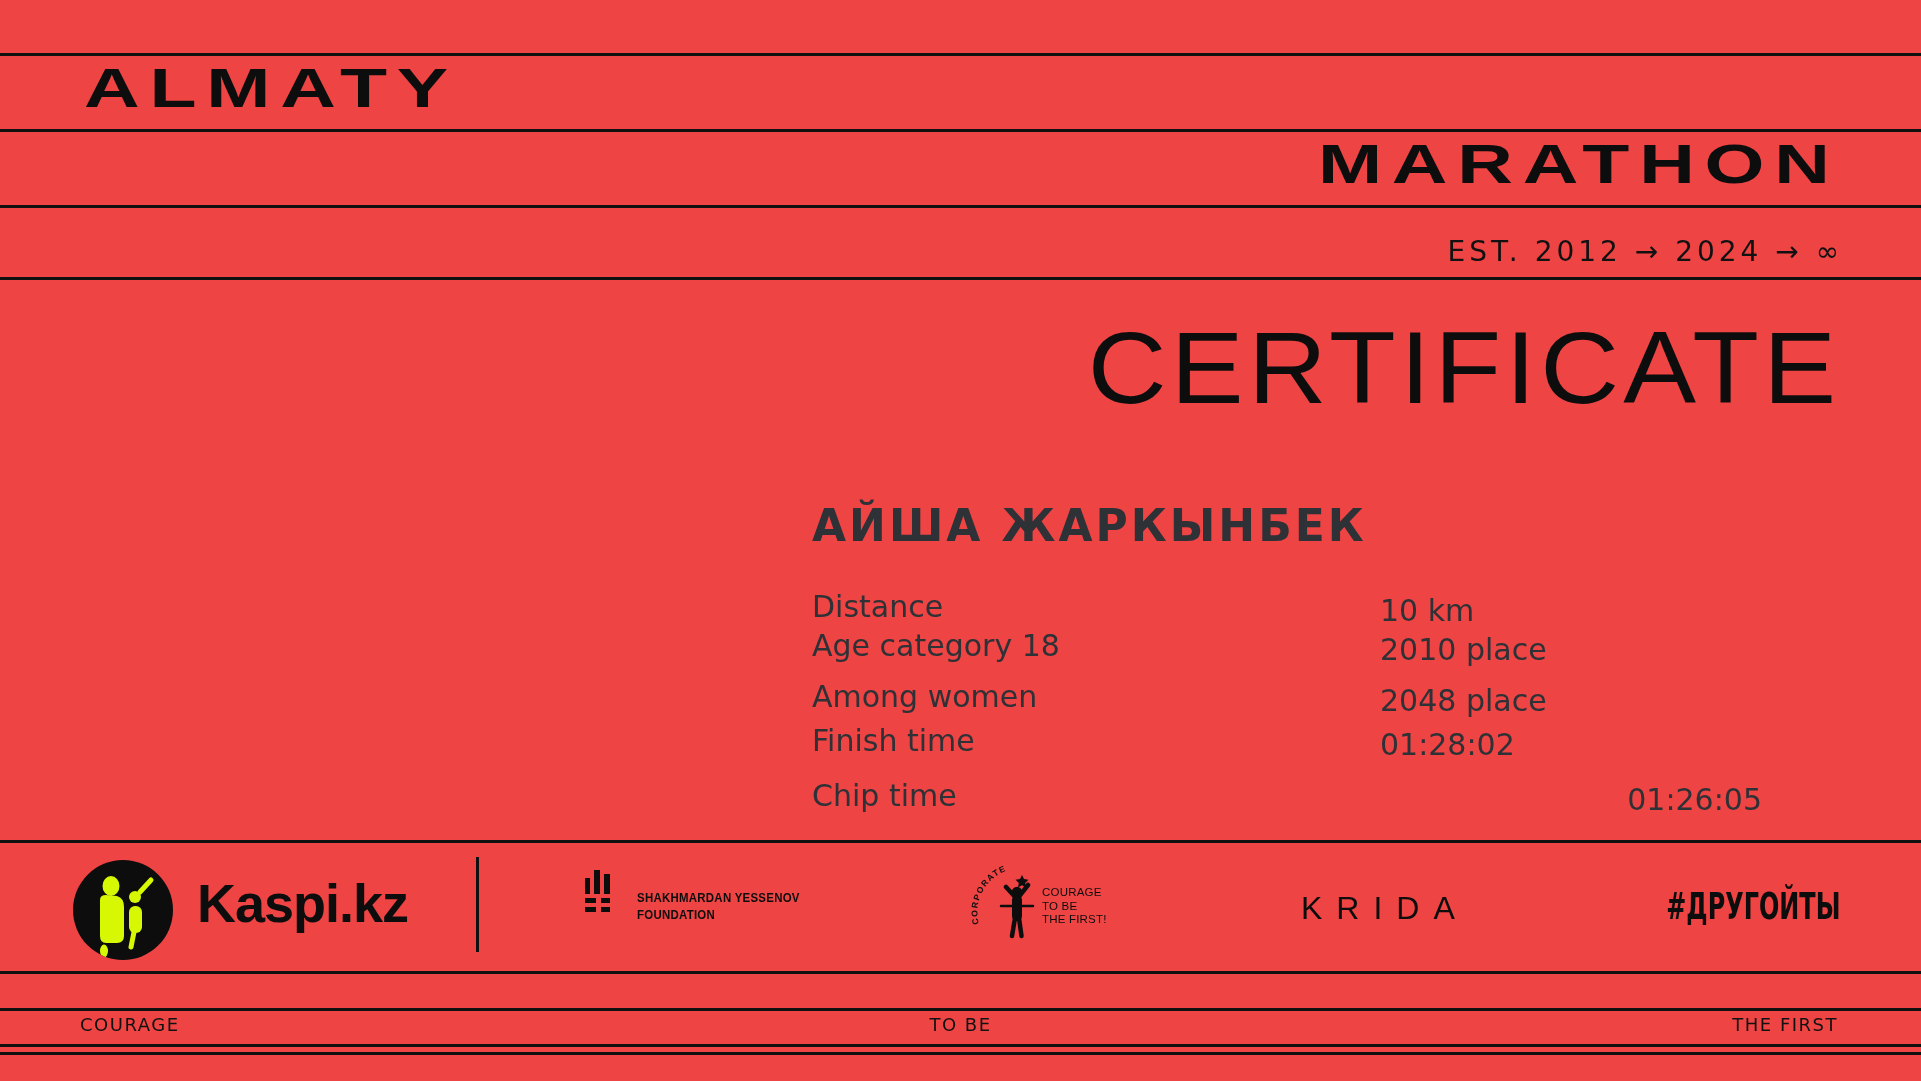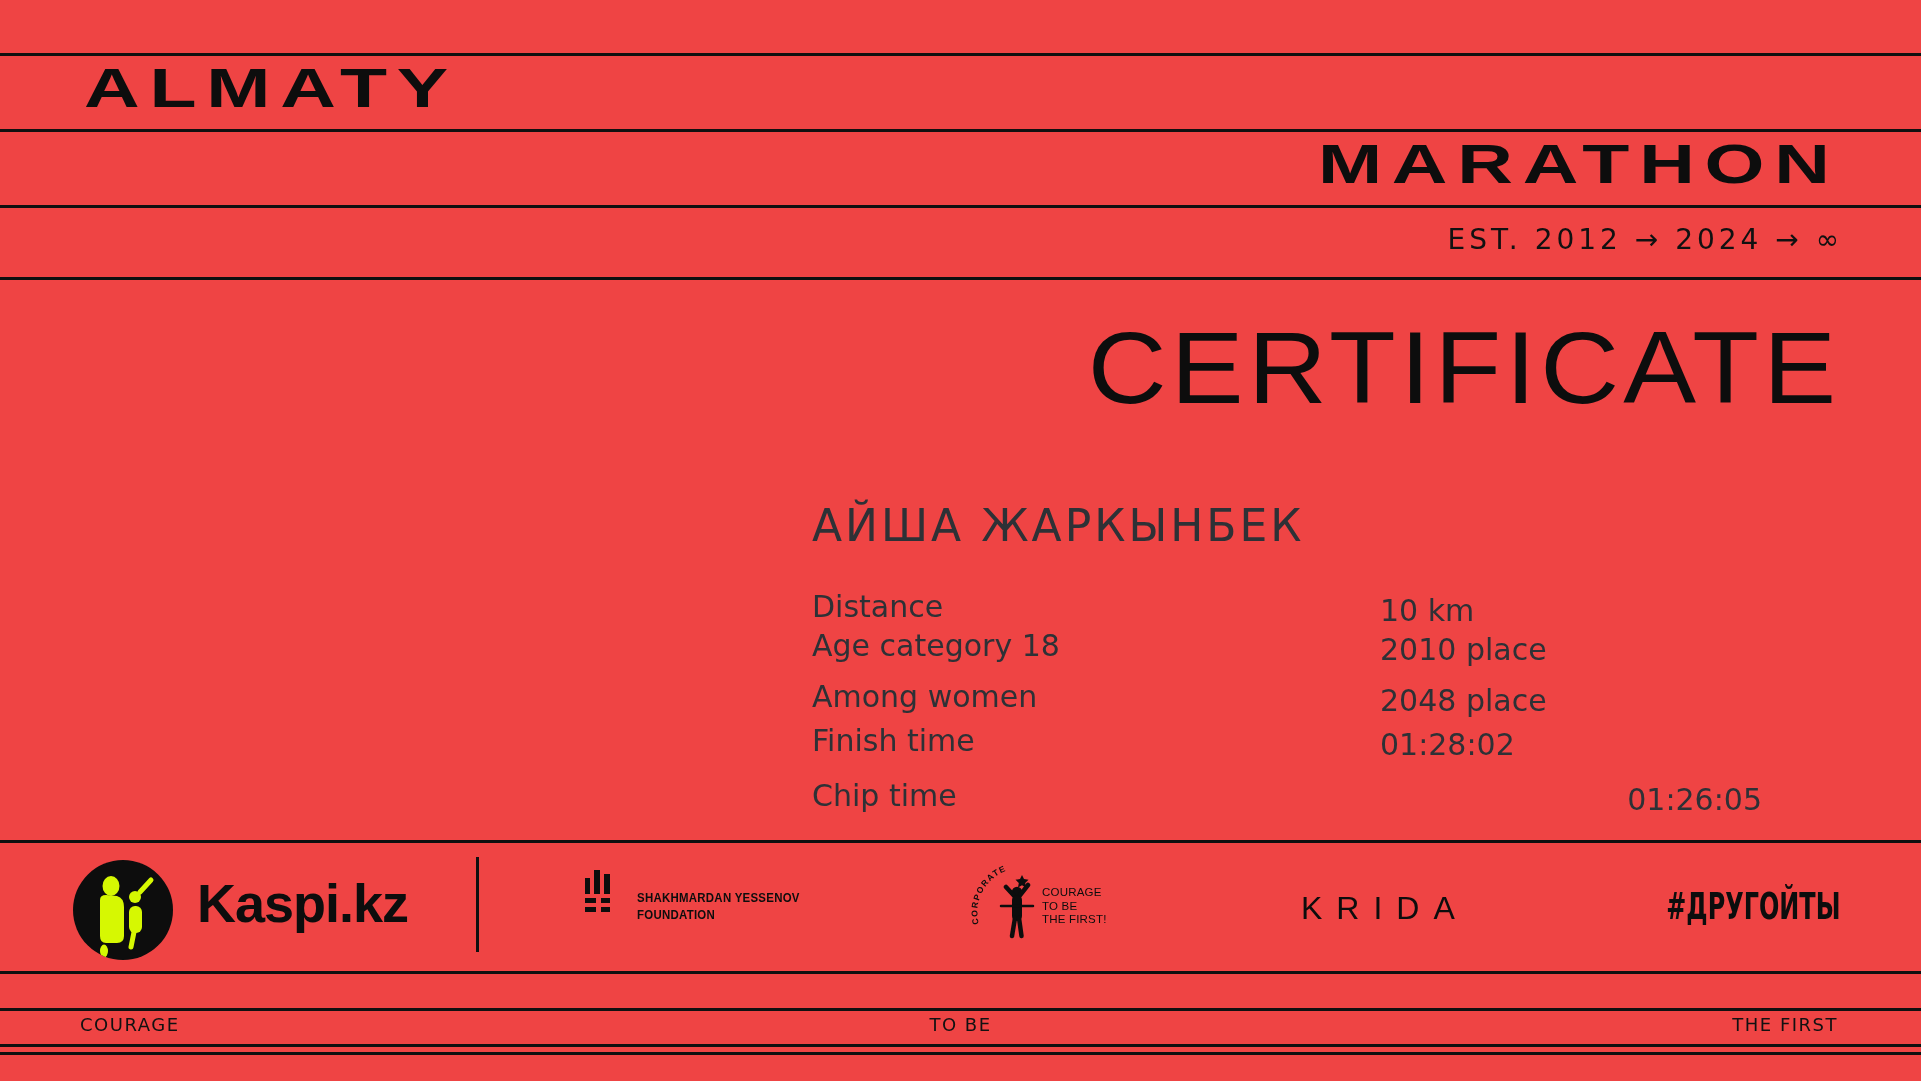--- a/index.html
+++ b/index.html
@@ -16,38 +16,38 @@
   
   .brand{
     position:absolute;
     font-family:"Liberation Sans", sans-serif;
     font-weight:700;font-size:55px;line-height:1;
     letter-spacing:7px;white-space:nowrap;color:#0d0d0d;
   }
   .brand-city{left:84px;top:61px;transform:scaleX(1.4);transform-origin:left center;}
   .brand-event{right:81px;top:137px;transform:scaleX(1.4);transform-origin:right center;}
   .est{
-    position:absolute;right:78px;top:226px;
+    position:absolute;right:78px;top:238px;
     font-size:28px;line-height:1;font-weight:500;letter-spacing:4px;
     white-space:nowrap;color:#111;
   }
 
   
   .title{
     position:absolute;right:81px;top:317px;
     font-family:"Liberation Sans", sans-serif;
     font-size:102px;font-weight:400;line-height:1;letter-spacing:4px;
     white-space:nowrap;color:#0d0d0d;
     transform:scaleX(1.07);transform-origin:right center;
   }
 
   
   .pname{
     position:absolute;left:812px;top:504px;
-    font-size:44px;font-weight:400;line-height:1;letter-spacing:3px;
+    font-size:44px;font-weight:700;line-height:1;letter-spacing:3px;
     color:#2e3136;white-space:nowrap;
   }
 
   
   .rrow{position:absolute;left:812px;width:950px;display:flex;line-height:1;}
   .rrow .lbl{width:568px;font-size:30px;color:#2e3136;}
   .rrow .val{font-size:30px;color:#2e3136;padding-top:4px;}
   .row1{top:592px;} .row2{top:631px;} .row3{top:682px;} .row4{top:726px;} .row5{top:781px;justify-content:space-between;}
 
   

